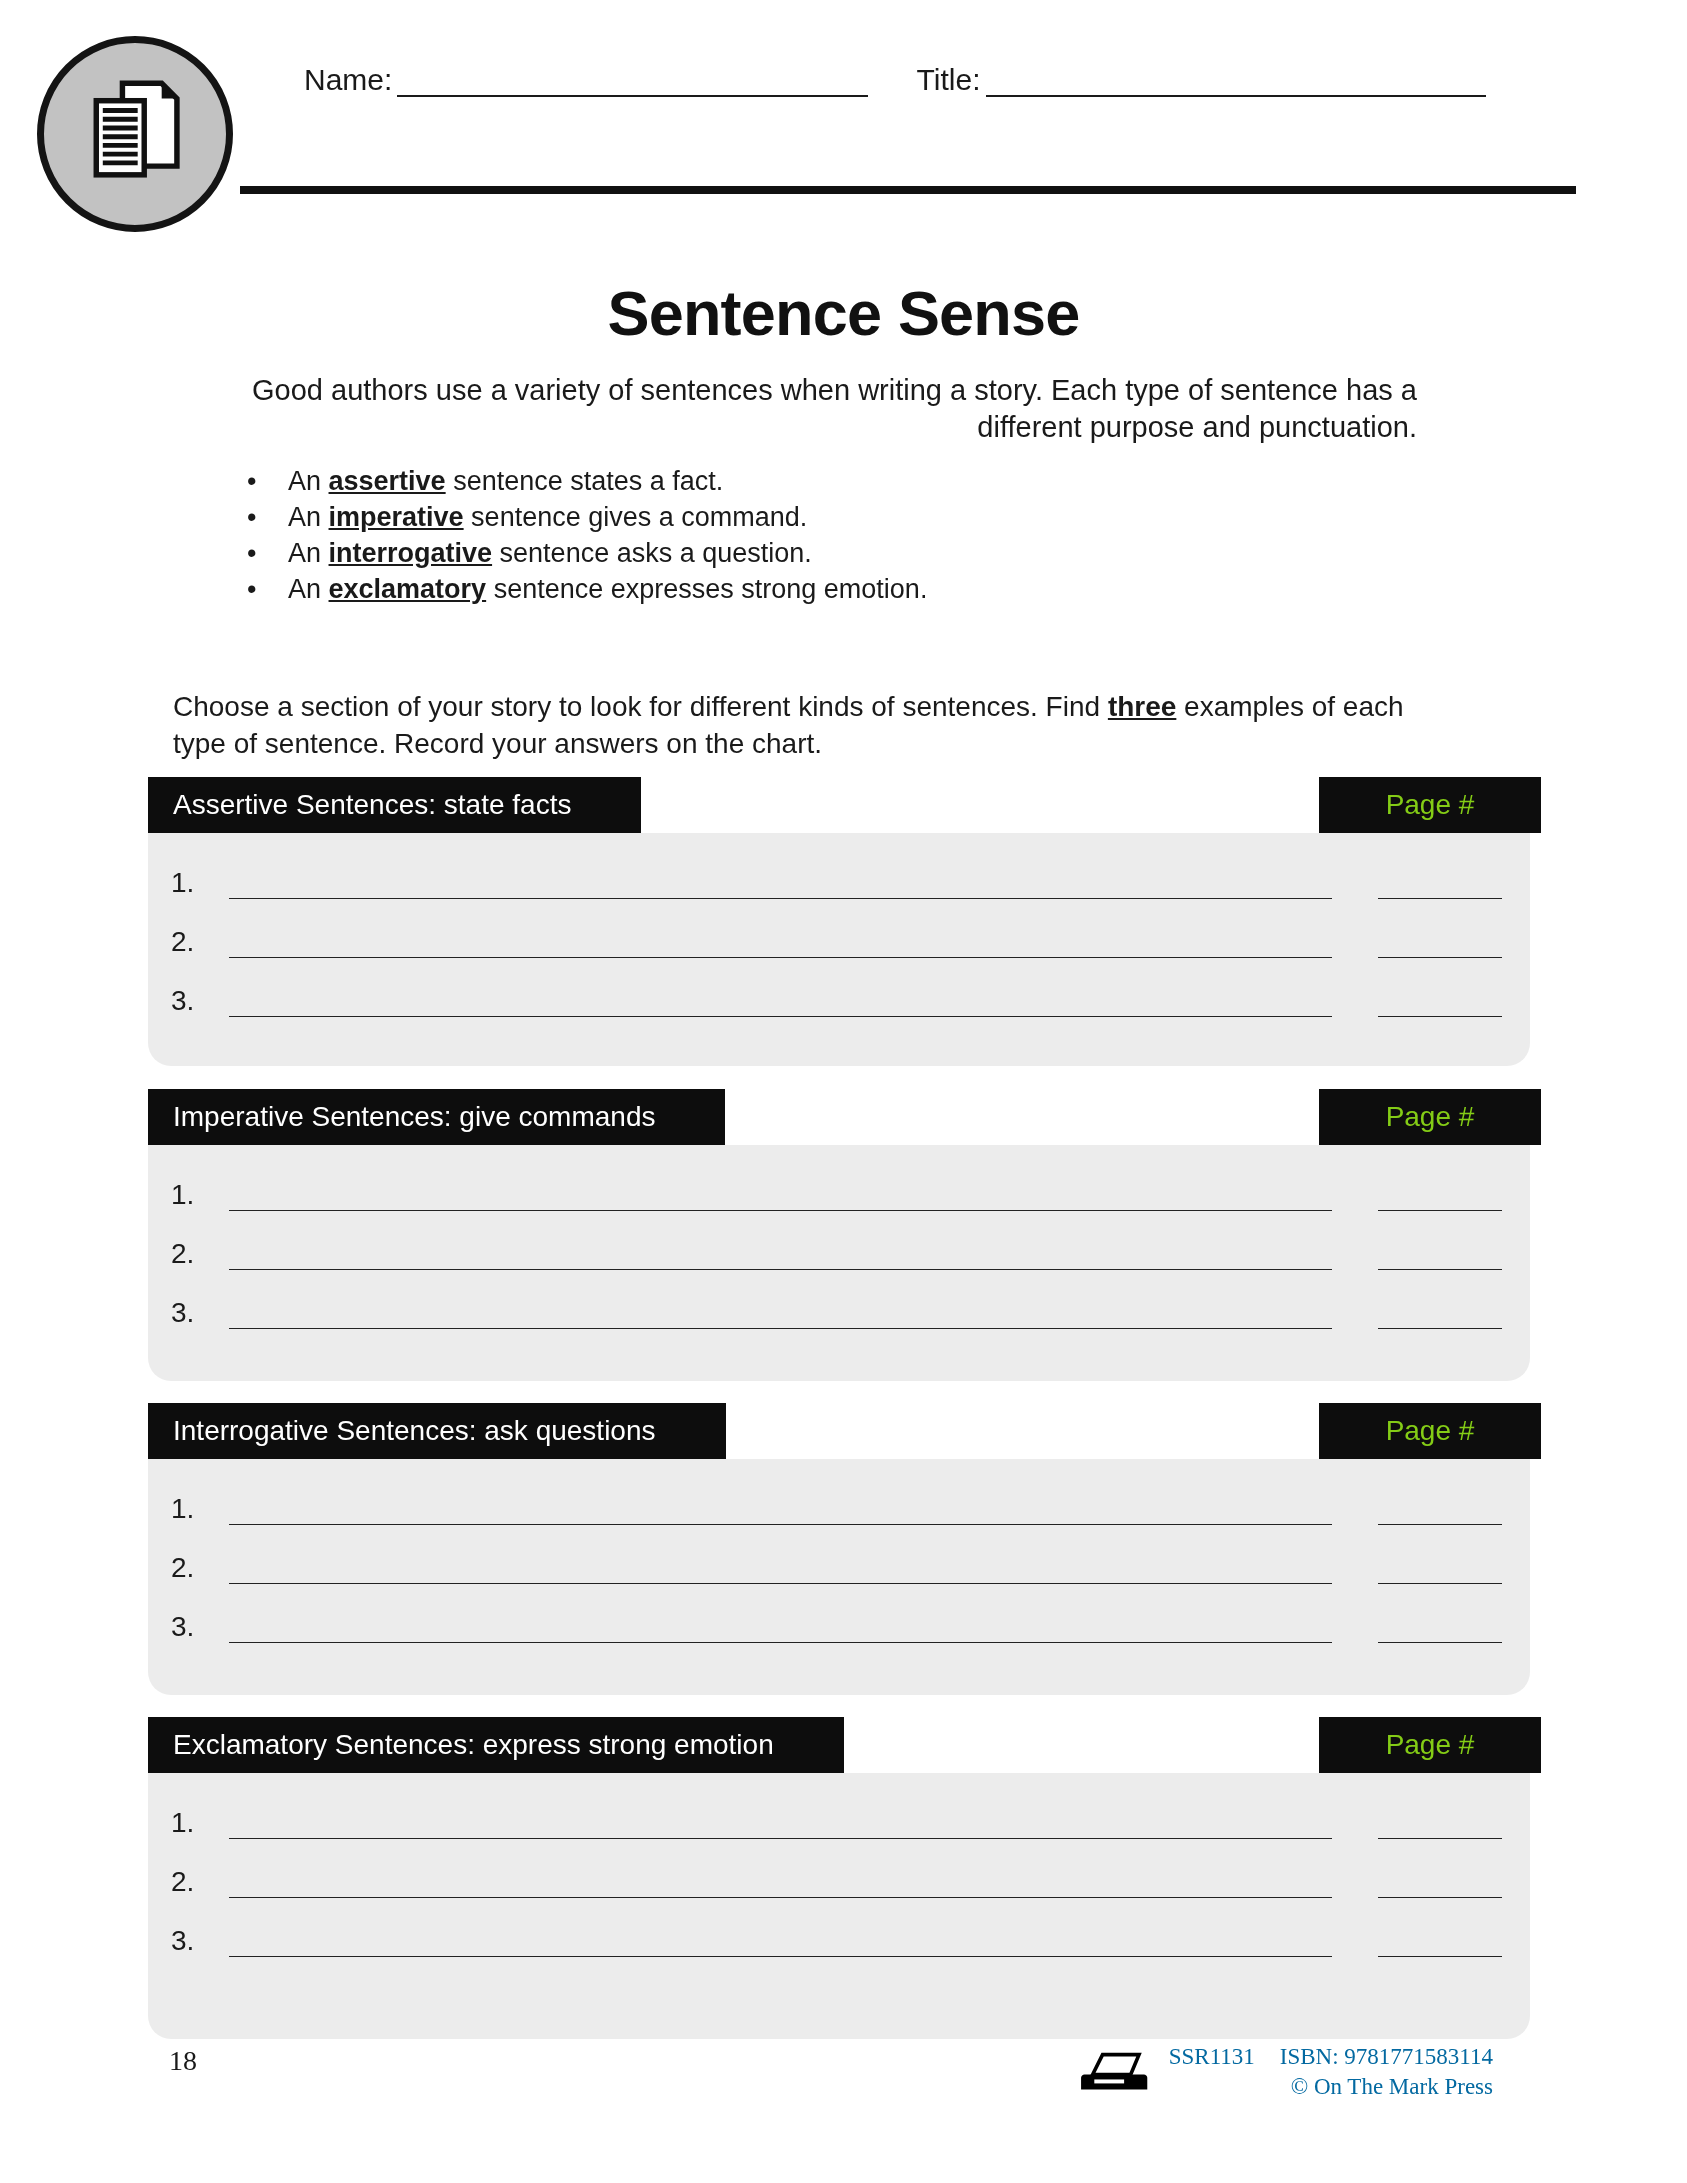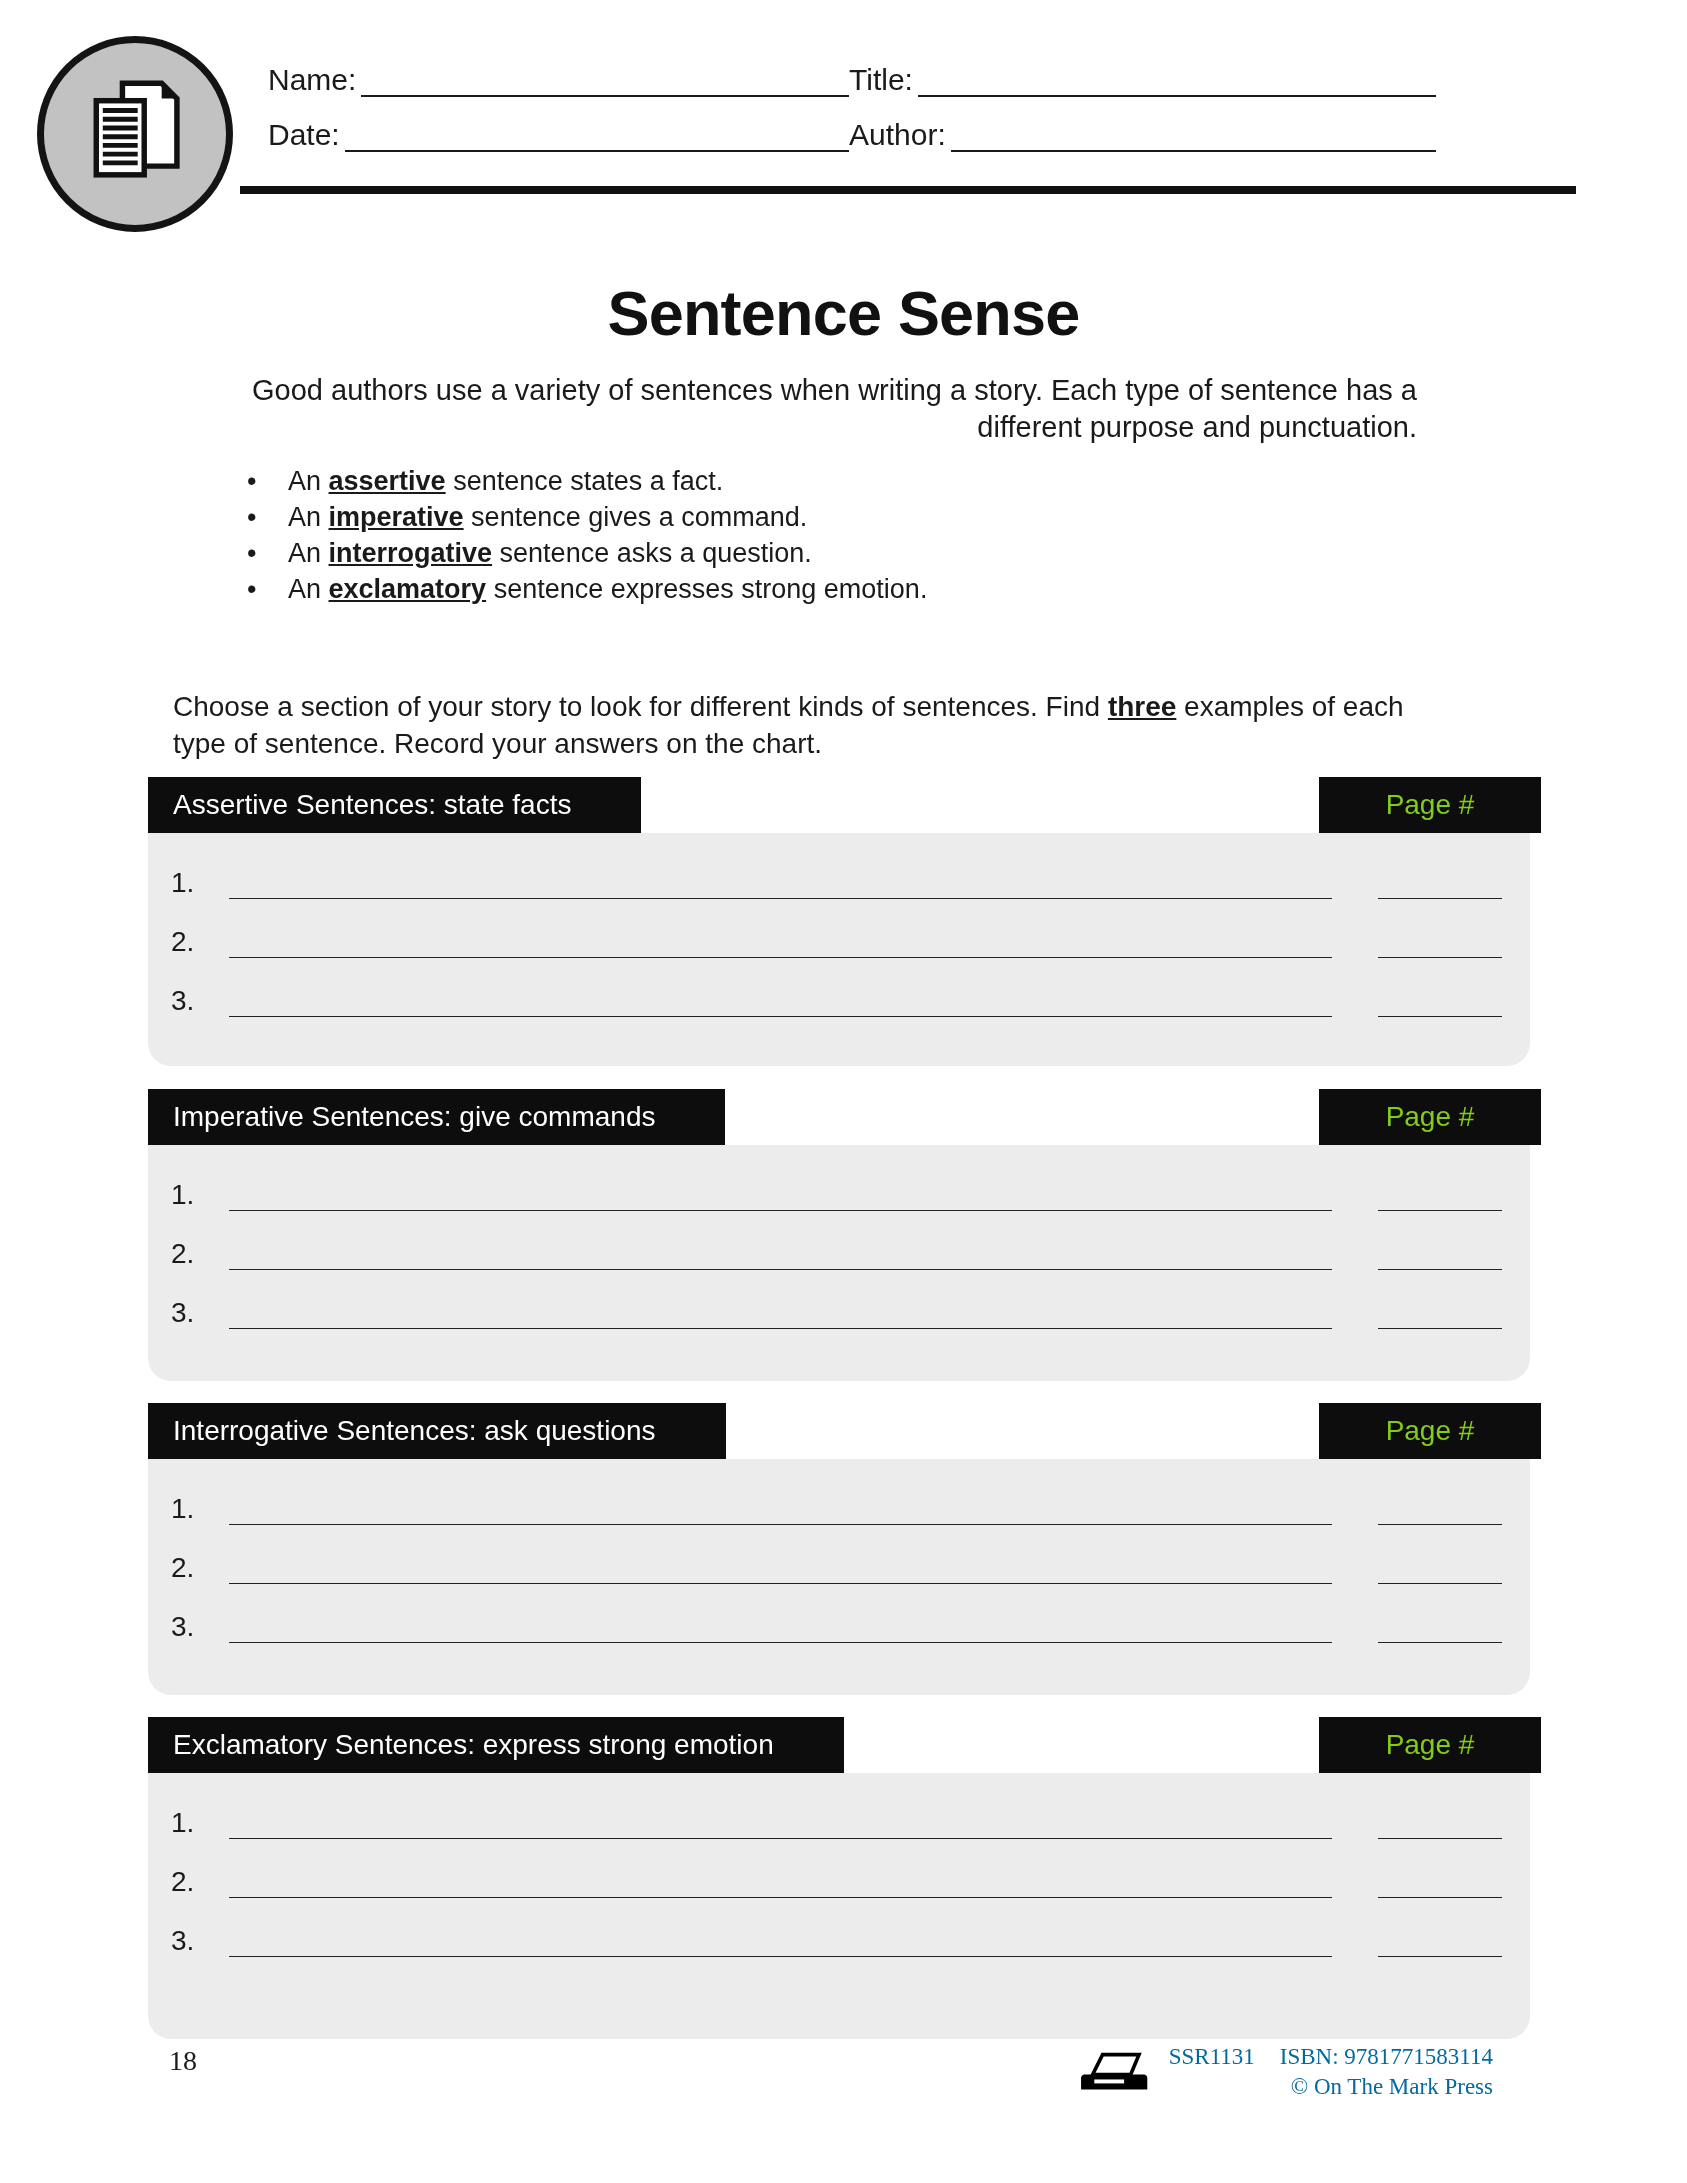--- a/index.html
+++ b/index.html
@@ -7,21 +7,21 @@
   body { font-family:"Liberation Sans","DejaVu Sans",sans-serif; color:#1a1a1a; }
   .page { position:relative; width:1687px; height:2183px; background:#ffffff; overflow:hidden; }
 
   
   .badge-circle {
     position:absolute; left:37px; top:36px; width:196px; height:196px;
     border:7.4px solid #141414; border-radius:50%; background:#c2c2c2;
     display:flex; align-items:center; justify-content:center;
   }
   .header-fields { position:absolute; left:268px; top:54px; width:1218px; }
-  .field-row { display:flex; margin-bottom:11.5px; }
+  .field-row { display:flex; gap:49px; margin-bottom:11.5px;margin-left:36px; }
   .field { display:flex; align-items:flex-end; height:43px; }
   .field.f1 { width:581px; }
   .field.f2 { width:587px; }
   .field-label { font-size:30px; color:#1a1a1a; white-space:nowrap; line-height:1; padding-bottom:1.6px; }
   .fill-line { flex:1; border-bottom:2.5px solid #1a1a1a; height:100%; margin-left:5px; }
   .header-rule { position:absolute; left:240px; top:186px; width:1336px; height:8.2px; background:#111111; }
 
   
   .page-title { position:absolute; top:277px; left:0; width:100%; text-align:center;
     font-size:63px; font-weight:bold; letter-spacing:-0.8px; color:#111; }
@@ -86,30 +86,20 @@
     <div class="field-row">
       <div class="field f1">
         <span class="field-label">Name:</span>
         <span class="fill-line"></span>
       </div>
       <div class="field f2">
         <span class="field-label">Title:</span>
         <span class="fill-line"></span>
       </div>
     </div>
-    <div class="field-row">
-      <div class="field f1">
-        <span class="field-label">Date:</span>
-        <span class="fill-line"></span>
-      </div>
-      <div class="field f2">
-        <span class="field-label">Author:</span>
-        <span class="fill-line"></span>
-      </div>
-    </div>
   </div>
   <div class="header-rule"></div>
 
   <div class="page-title">Sentence Sense</div>
 
   <div class="intro">Good authors use a variety of sentences when writing a story. Each type of sentence has a different purpose and punctuation.</div>
 
   <div class="bullets">
     <div class="bullet">
       <span class="dot">•</span>

